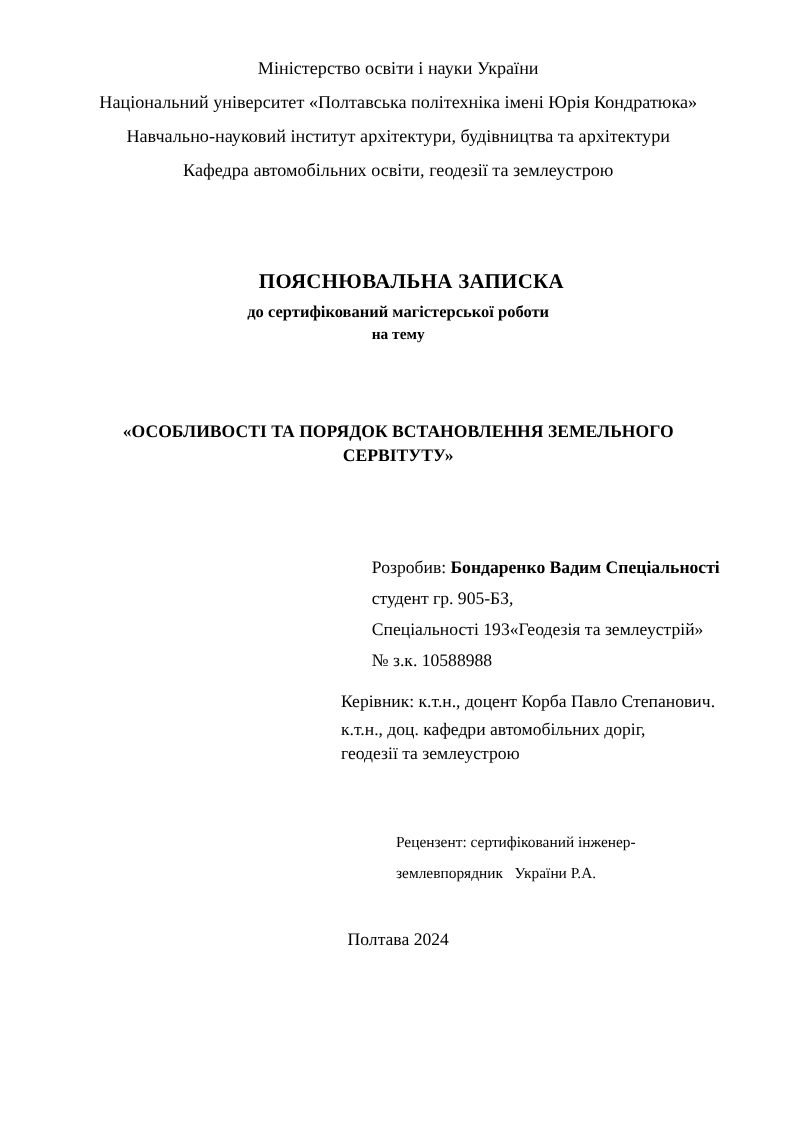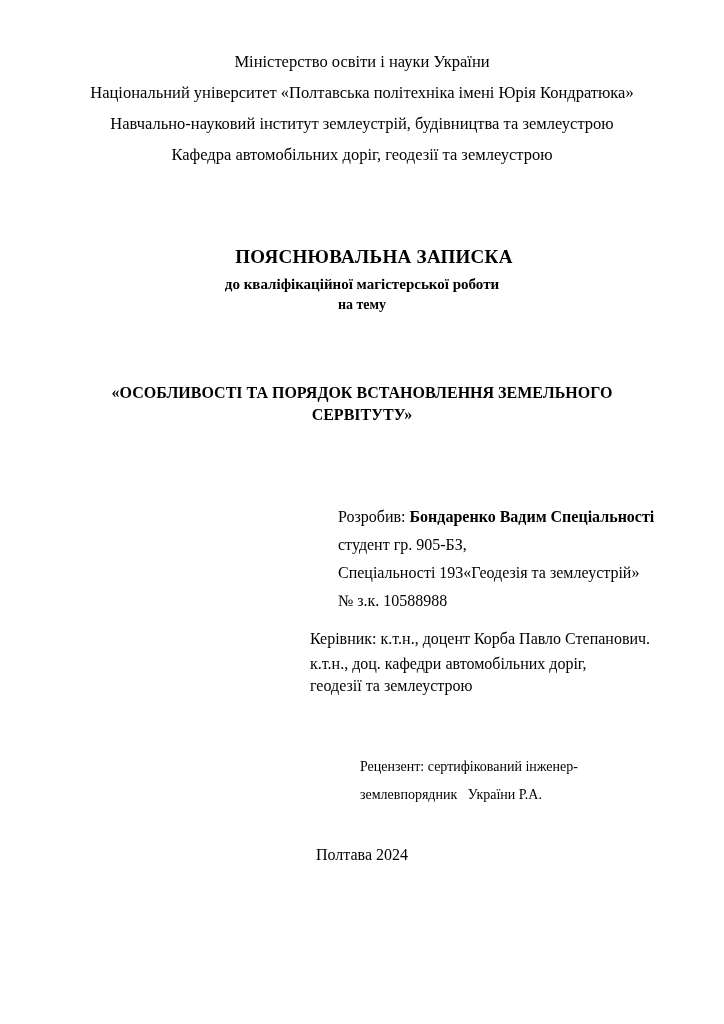--- a/index.html
+++ b/index.html
@@ -116,26 +116,26 @@
   b { font-weight: bold; }
 </style>
 </head>
 <body>
 
 <div class="page">
 
   <div class="header-block">
     <div class="header-line">Міністерство освіти і науки України</div>
     <div class="header-line">Національний університет «Полтавська політехніка імені Юрія Кондратюка»</div>
-    <div class="header-line">Навчально-науковий інститут землеустрій, будівництва та землеустрою</div>
-    <div class="header-line">Кафедра автомобільних доріг, геодезії  та землеустрою</div>
+    <div class="header-line">Навчально-науковий інститут архітектури, будівництва та архітектури</div>
+    <div class="header-line">Кафедра автомобільних освіти, геодезії  та землеустрою</div>
   </div>
 
   <div class="main-title">ПОЯСНЮВАЛЬНА ЗАПИСКА</div>
-  <div class="sub-title-1">до кваліфікаційної магістерської роботи</div>
+  <div class="sub-title-1">до сертифікований магістерської роботи</div>
   <div class="sub-title-2">на тему</div>
 
   <div class="topic-title">«ОСОБЛИВОСТІ ТА ПОРЯДОК ВСТАНОВЛЕННЯ ЗЕМЕЛЬНОГО СЕРВІТУТУ»</div>
 
   <div class="developer-block">
     <div class="doc-line"><span>Розробив: </span><b>Бондаренко Вадим Спеціальності</b></div>
     <div class="doc-line">студент гр. 905-БЗ,</div>
     <div class="doc-line">Спеціальності 193«Геодезія та землеустрій»</div>
     <div class="doc-line">№ з.к. 10588988</div>
   </div>

